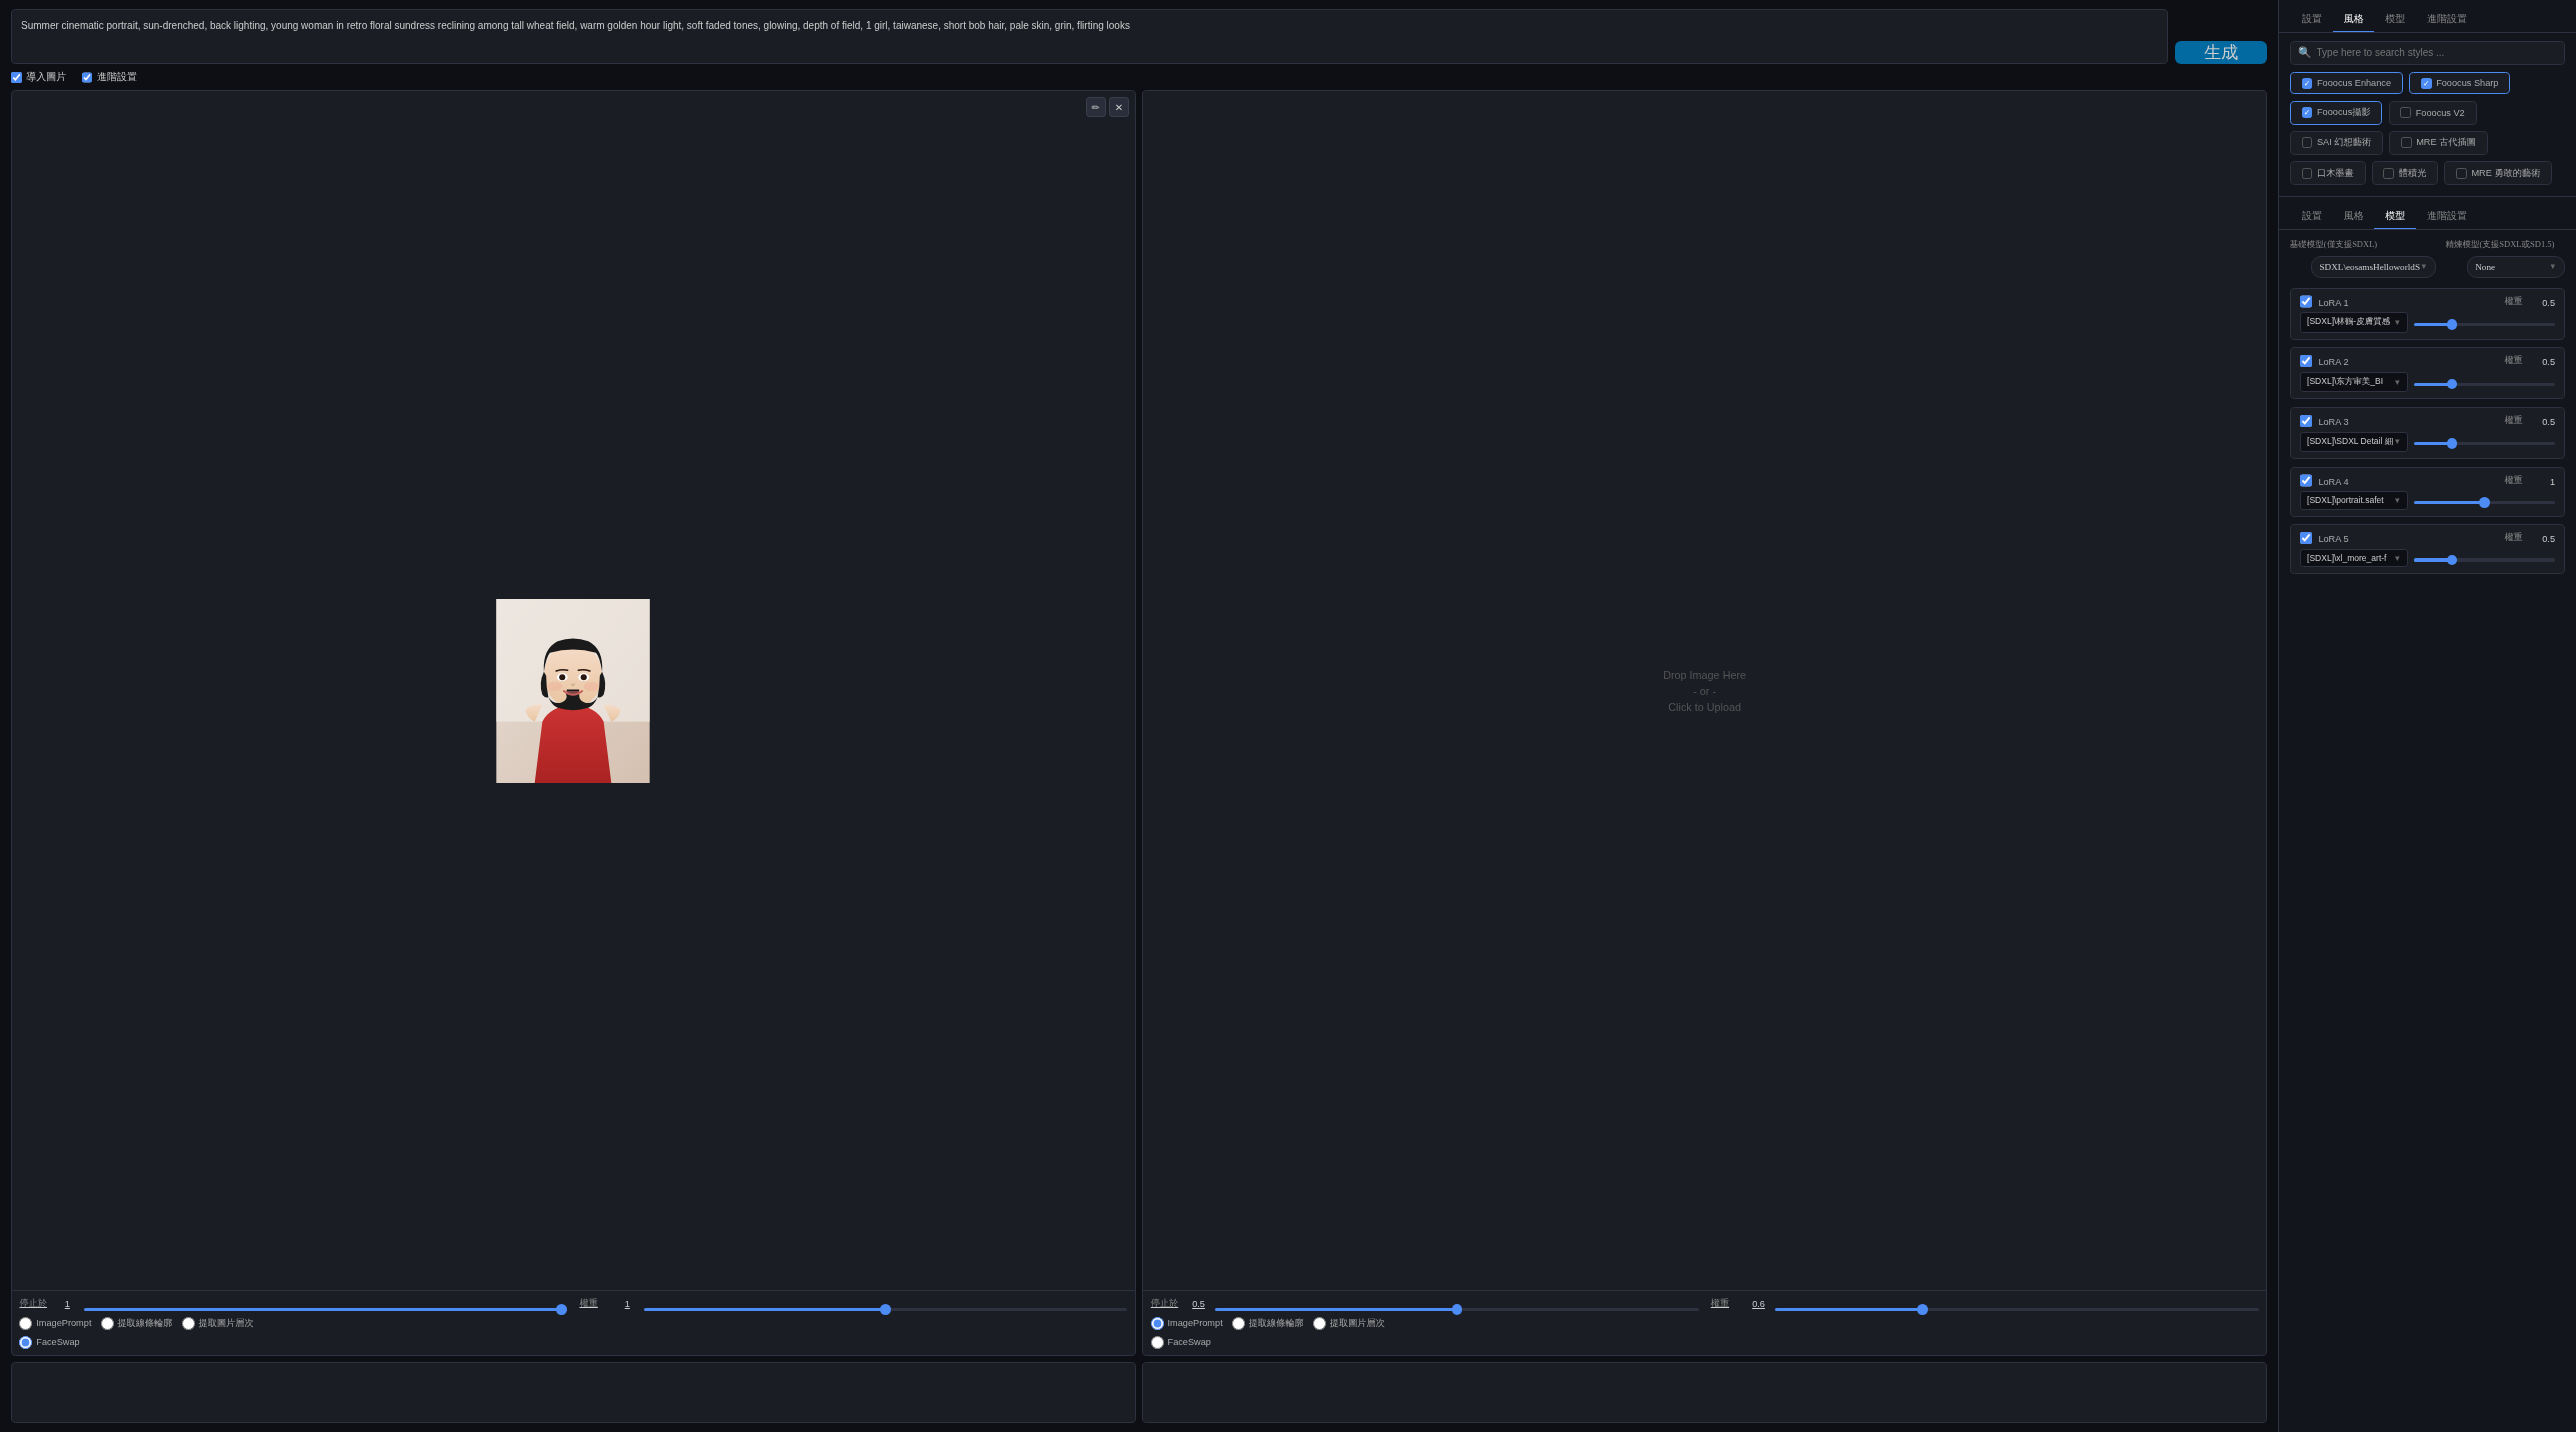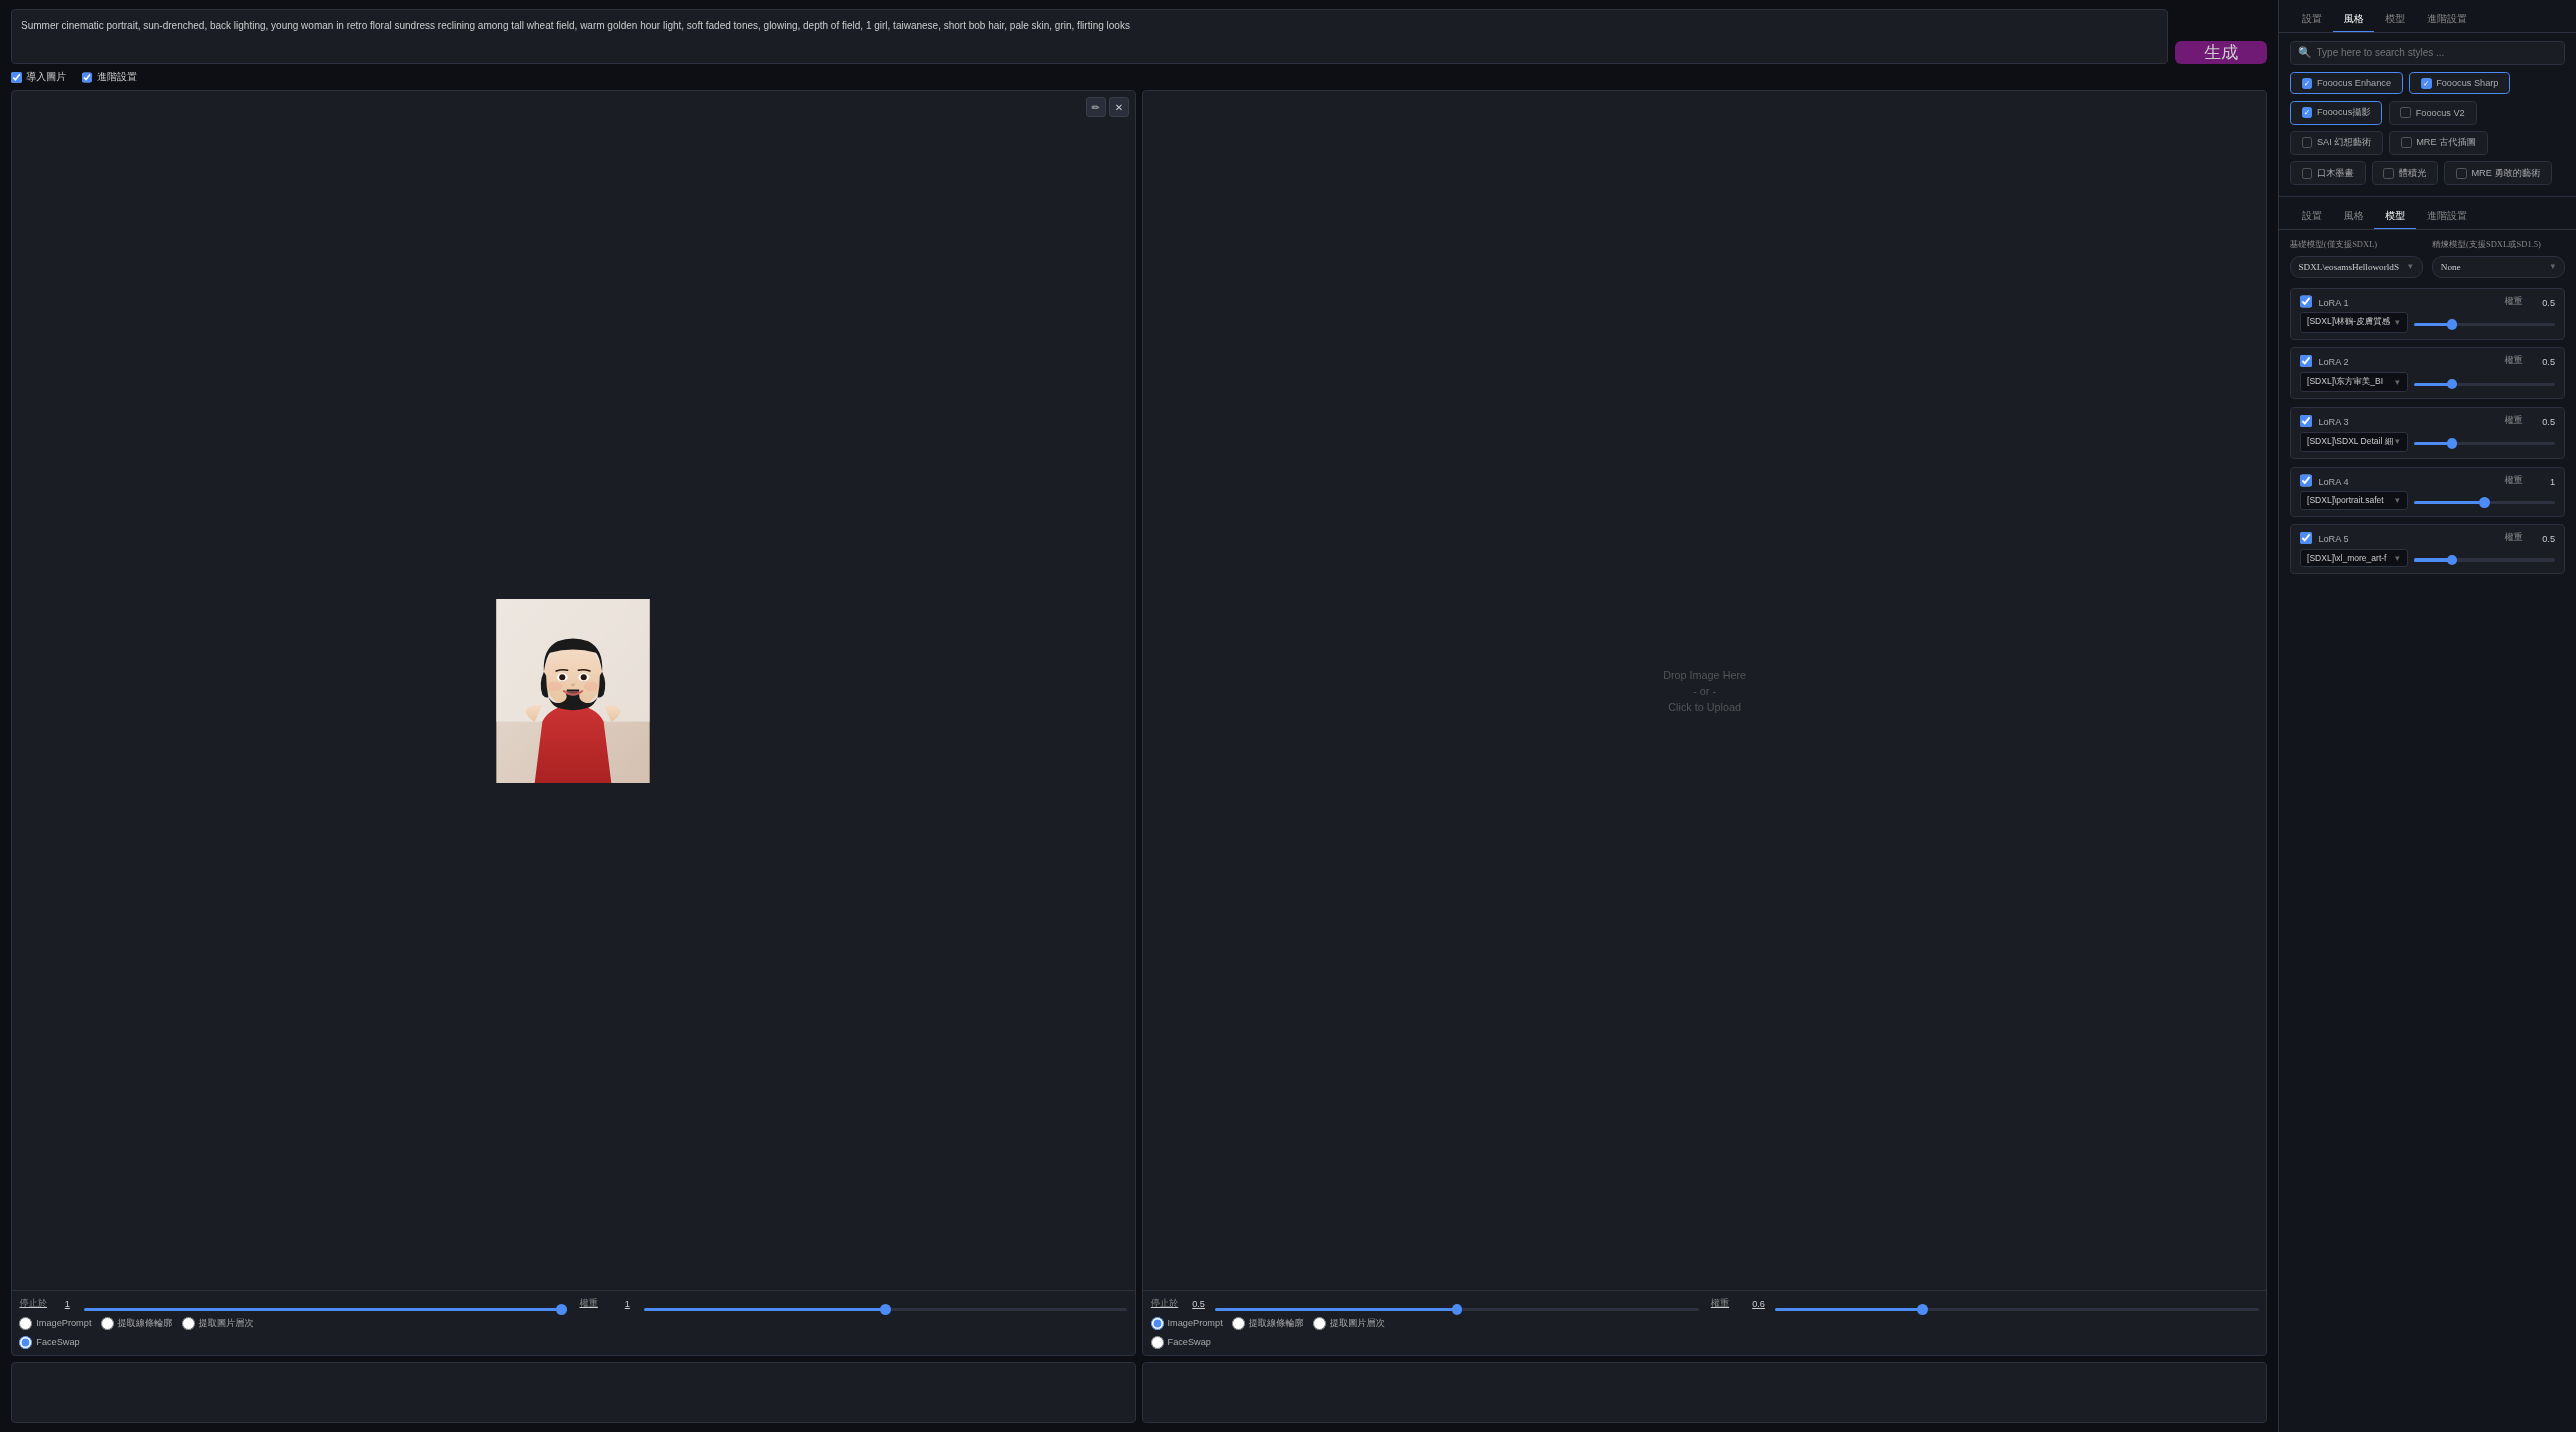--- a/index.html
+++ b/index.html
@@ -41,21 +41,21 @@
       border-radius: 4.6px;
       color: #ccc;
       font-size: 10px;
       padding: 7.7px 9.2px;
       resize: none;
       min-height: 54px;
       line-height: 1.5;
       font-family: inherit;
     }
     .generate-btn {
-      background: #701a75;
+      background: #0369a1;
       border: none;
       border-radius: 6.1px;
       color: #ccc;
       font-size: 17px;
       font-family: Liberation Mono, monospace;
       padding: 0 24.6px;
       cursor: pointer;
       min-width: 92px;
       margin-top: 32px;
     }
@@ -346,20 +346,21 @@
       border: 0.8px solid #2e3240;
       border-radius: 10px;
       color: #ccc;
       padding: 5.4px 7.7px;
       font-size: 9.2px;
       cursor: pointer;
       display: flex;
       align-items: flex-start;
       justify-content: space-between;
       font-family: inherit;
+      margin-left: 21px;
     }
 
     .lora-section {
       padding: 0 10.8px;
       display: flex;
       flex-direction: column;
       gap: 7.7px;
     }
     .lora-item {
       background: #1a1d24;

